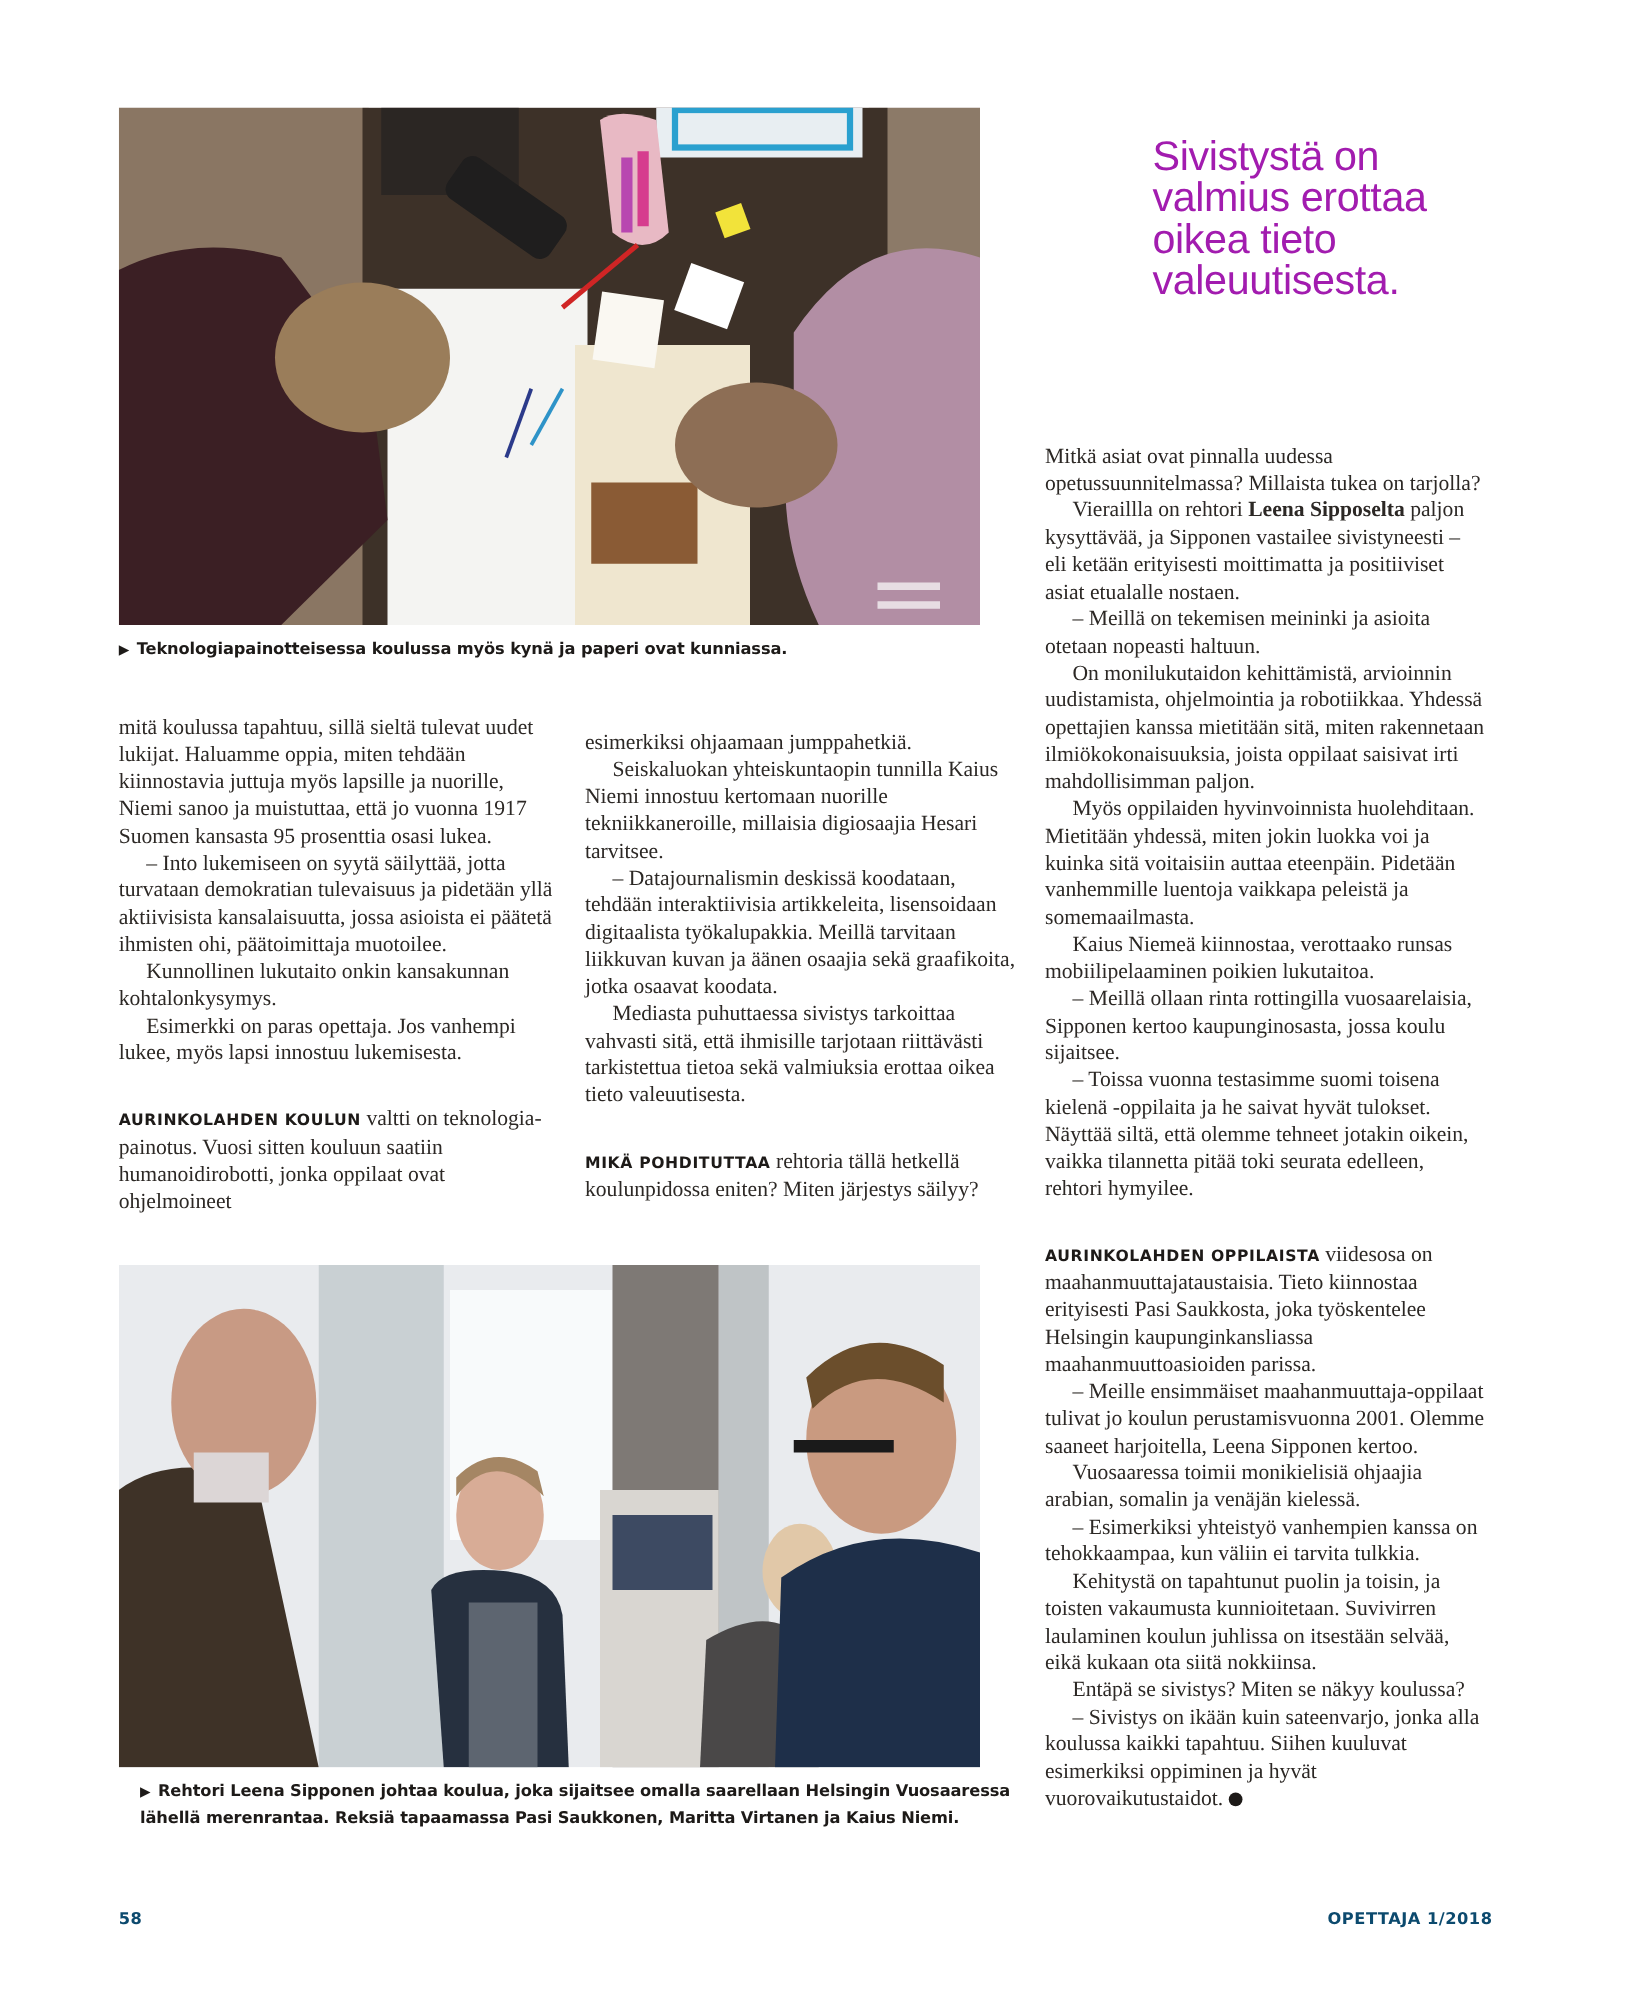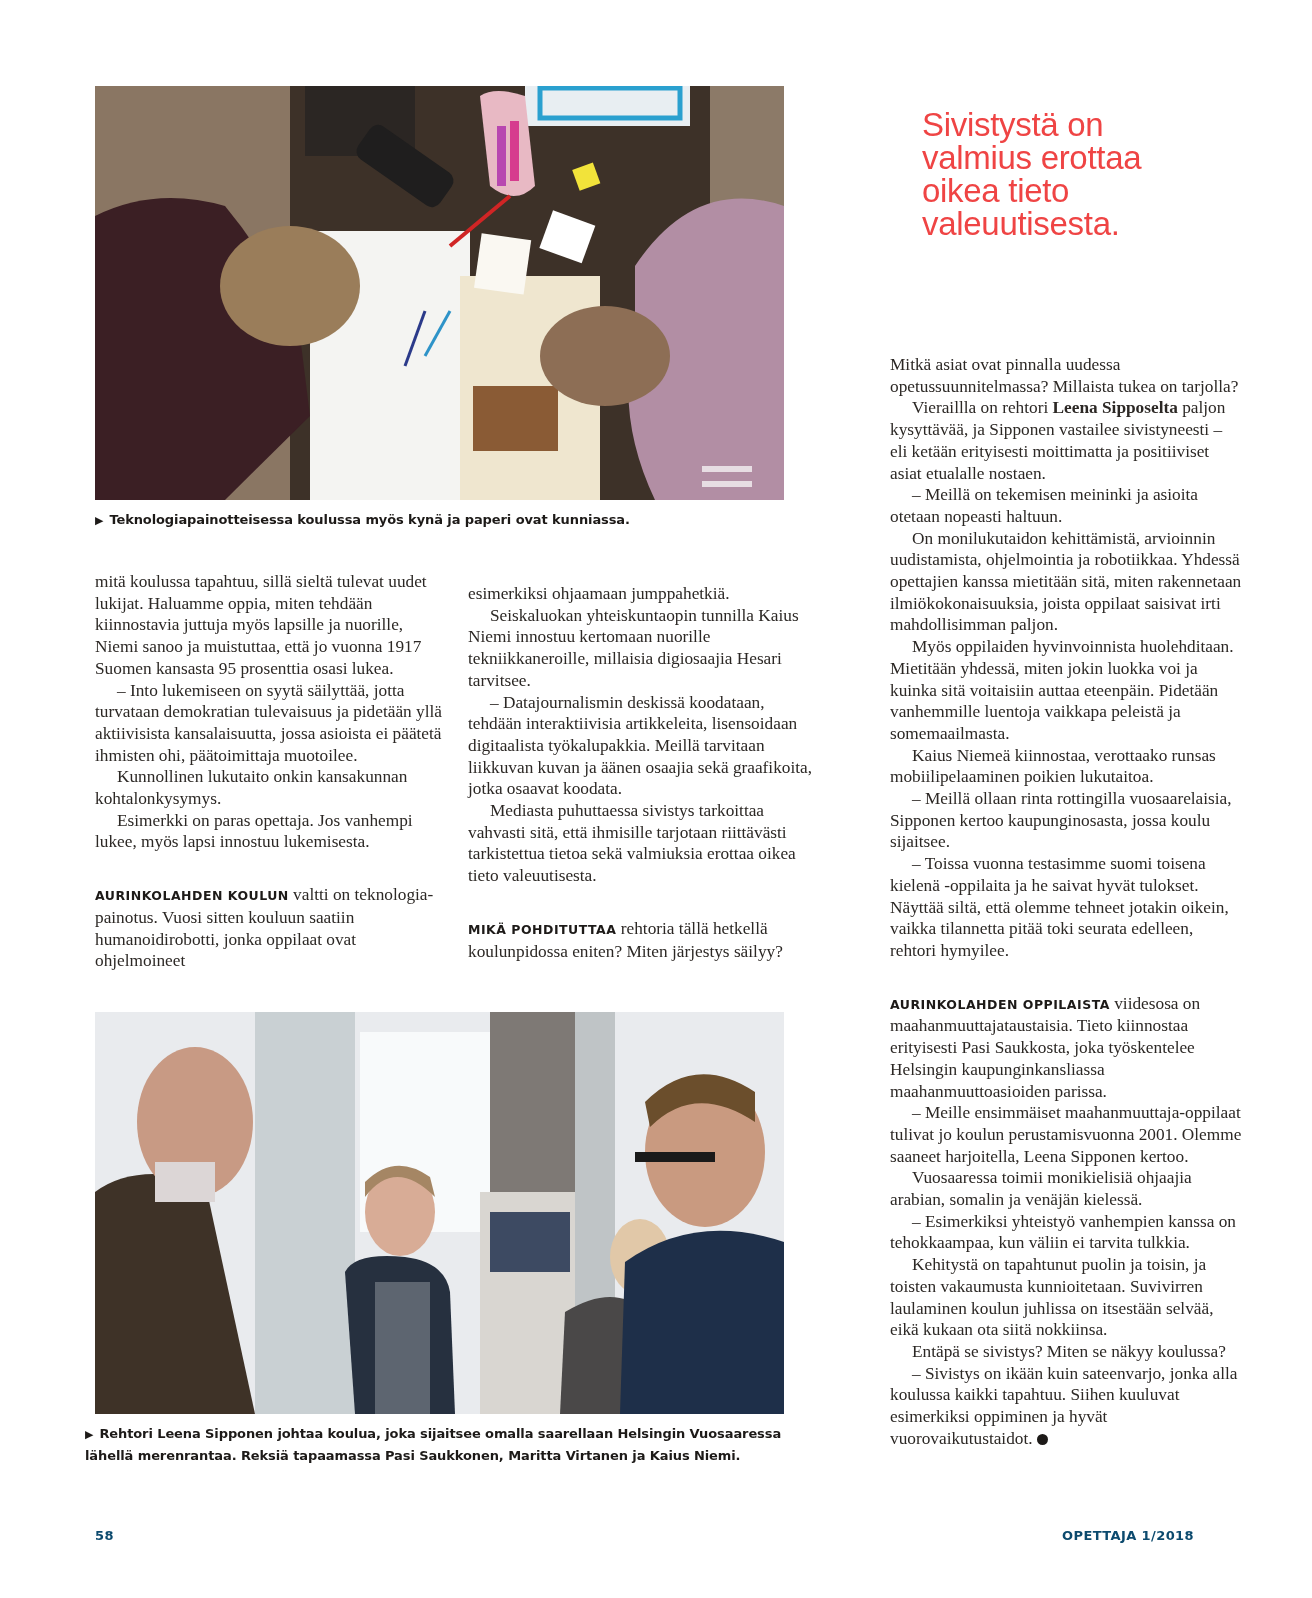--- a/index.html
+++ b/index.html
@@ -5,21 +5,21 @@
   html, body { margin: 0; padding: 0; background: #ffffff; }
   body { width: 1312px; height: 1598px; position: relative; overflow: hidden; color: #2a2522; }
   .abs { position: absolute; }
 
   .photo { position: absolute; overflow: hidden; }
   .photo svg { display: block; width: 100%; height: 100%; }
 
   .caption { font-family: "DejaVu Sans", sans-serif; font-size: 13px; font-weight: bold; line-height: 21px; color: #1d1a18; letter-spacing: -0.1px; }
   .caption .tri { display: inline-block; margin-right: 6px; font-size: 11px; }
 
-  .pullquote { font-family: "Liberation Sans", sans-serif; font-size: 33px; line-height: 33px; color: #ef4444; font-weight: normal; letter-spacing: -0.3px; }
+  .pullquote { font-family: "Liberation Sans", sans-serif; font-size: 33px; line-height: 33px; color: #a21caf; font-weight: normal; letter-spacing: -0.3px; }
   .pullquote div { white-space: nowrap; }
 
   .col { position: absolute; width: 360px; font-family: "Liberation Serif", serif; font-size: 17.3px; line-height: 21.7px; color: #2c2825; }
   .col p { margin: 0; text-indent: 22px; }
   .col p.noindent { text-indent: 0; }
   .col p.gap { margin-top: 31px; }
   .lead { font-family: "DejaVu Sans", sans-serif; font-weight: bold; font-size: 12.5px; letter-spacing: 0.5px; color: #1d1a18; }
   .col b { font-weight: bold; text-align: right; }
   .endmark { display: inline-block; width: 11px; height: 11px; border-radius: 50%; background: #1d1a18; vertical-align: -1px; margin-left: 4px; }
 
@@ -78,21 +78,21 @@
 </div>
 
 <div class="col" style="left:468px; top:583px; width:350px;">
   <p class="noindent">esimerkiksi ohjaamaan jumppahetkiä.</p>
   <p>Seiskaluokan yhteiskuntaopin tunnilla Kaius Niemi innostuu kertomaan nuorille tekniikkaneroille, millaisia digiosaajia Hesari tarvitsee.</p>
   <p>– Datajournalismin deskissä koodataan, tehdään interaktiivisia artikkeleita, lisensoidaan digitaalista työkalupakkia. Meillä tarvitaan liikkuvan kuvan ja äänen osaajia sekä graafikoita, jotka osaavat koodata.</p>
   <p>Mediasta puhuttaessa sivistys tarkoittaa vahvasti sitä, että ihmisille tarjotaan riittävästi tarkistettua tietoa sekä valmiuksia erottaa oikea tieto valeuutisesta.</p>
   <p class="noindent gap"><span class="lead">MIKÄ POHDITUTTAA</span><span> rehtoria tällä hetkellä koulunpidossa eniten? Miten järjestys säilyy?</span></p>
 </div>
 
-<div class="col" style="left:890px; top:354px; width:352px;">
+<div class="col" style="left:836px; top:354px; width:352px;">
   <p class="noindent">Mitkä asiat ovat pinnalla uudessa opetussuunnitelmassa? Millaista tukea on tarjolla?</p>
   <p><span>Vieraillla on rehtori </span><b>Leena Sipposelta</b><span> paljon kysyttävää, ja Sipponen vastailee sivistyneesti – eli ketään erityisesti moittimatta ja positiiviset asiat etualalle nostaen.</span></p>
   <p>– Meillä on tekemisen meininki ja asioita otetaan nopeasti haltuun.</p>
   <p>On monilukutaidon kehittämistä, arvioinnin uudistamista, ohjelmointia ja robotiikkaa. Yhdessä opettajien kanssa mietitään sitä, miten rakennetaan ilmiökokonaisuuksia, joista oppilaat saisivat irti mahdollisimman paljon.</p>
   <p>Myös oppilaiden hyvinvoinnista huolehditaan. Mietitään yhdessä, miten jokin luokka voi ja kuinka sitä voitaisiin auttaa eteenpäin. Pidetään vanhemmille luentoja vaikkapa peleistä ja somemaailmasta.</p>
   <p>Kaius Niemeä kiinnostaa, verottaako runsas mobiilipelaaminen poikien lukutaitoa.</p>
   <p>– Meillä ollaan rinta rottingilla vuosaarelaisia, Sipponen kertoo kaupunginosasta, jossa koulu sijaitsee.</p>
   <p>– Toissa vuonna testasimme suomi toisena kielenä -oppilaita ja he saivat hyvät tulokset. Näyttää siltä, että olemme tehneet jotakin oikein, vaikka tilannetta pitää toki seurata edelleen, rehtori hymyilee.</p>
   <p class="noindent gap"><span class="lead">AURINKOLAHDEN OPPILAISTA</span><span> viidesosa on maahanmuuttajataustaisia. Tieto kiinnostaa erityisesti Pasi Saukkosta, joka työskentelee Helsingin kaupunginkansliassa maahanmuuttoasioiden parissa.</span></p>
   <p>– Meille ensimmäiset maahanmuuttaja-oppilaat tulivat jo koulun perustamisvuonna 2001. Olemme saaneet harjoitella, Leena Sipponen kertoo.</p>
@@ -120,19 +120,19 @@
     <ellipse cx="305" cy="200" rx="35" ry="44" fill="#d8ac96"></ellipse>
     <path d="M270 185 Q300 145 340 185 L335 165 Q300 140 270 170 Z" fill="#a58664"></path>
     <ellipse cx="545" cy="245" rx="30" ry="38" fill="#e1c8a8"></ellipse>
     <path d="M470 300 Q520 270 550 300 L560 402 L465 402 Z" fill="#4a4848"></path>
     <path d="M530 250 Q600 200 689 230 L689 402 L525 402 Z" fill="#1e2f49"></path>
     <ellipse cx="610" cy="140" rx="60" ry="75" fill="#c99a80"></ellipse>
     <path d="M550 90 Q600 40 660 80 L660 110 Q600 70 555 115 Z" fill="#6b4e2c"></path>
     <rect x="540" y="140" width="80" height="10" fill="#1a1a1a"></rect>
   </svg>
 </div>
-<div class="abs caption" style="left:85px; top:1423px;">
+<div class="abs caption" style="left:112px; top:1423px;">
   <div><span class="tri">▶</span><span>Rehtori Leena Sipponen johtaa koulua, joka sijaitsee omalla saarellaan Helsingin Vuosaaressa</span></div>
   <div>lähellä merenrantaa. Reksiä tapaamassa Pasi Saukkonen, Maritta Virtanen ja Kaius Niemi.</div>
 </div>
 
 <div class="footer" style="left:95px;">58</div>
 <div class="footer" style="right:118px;">OPETTAJA 1/2018</div>
 
 </body></html>

